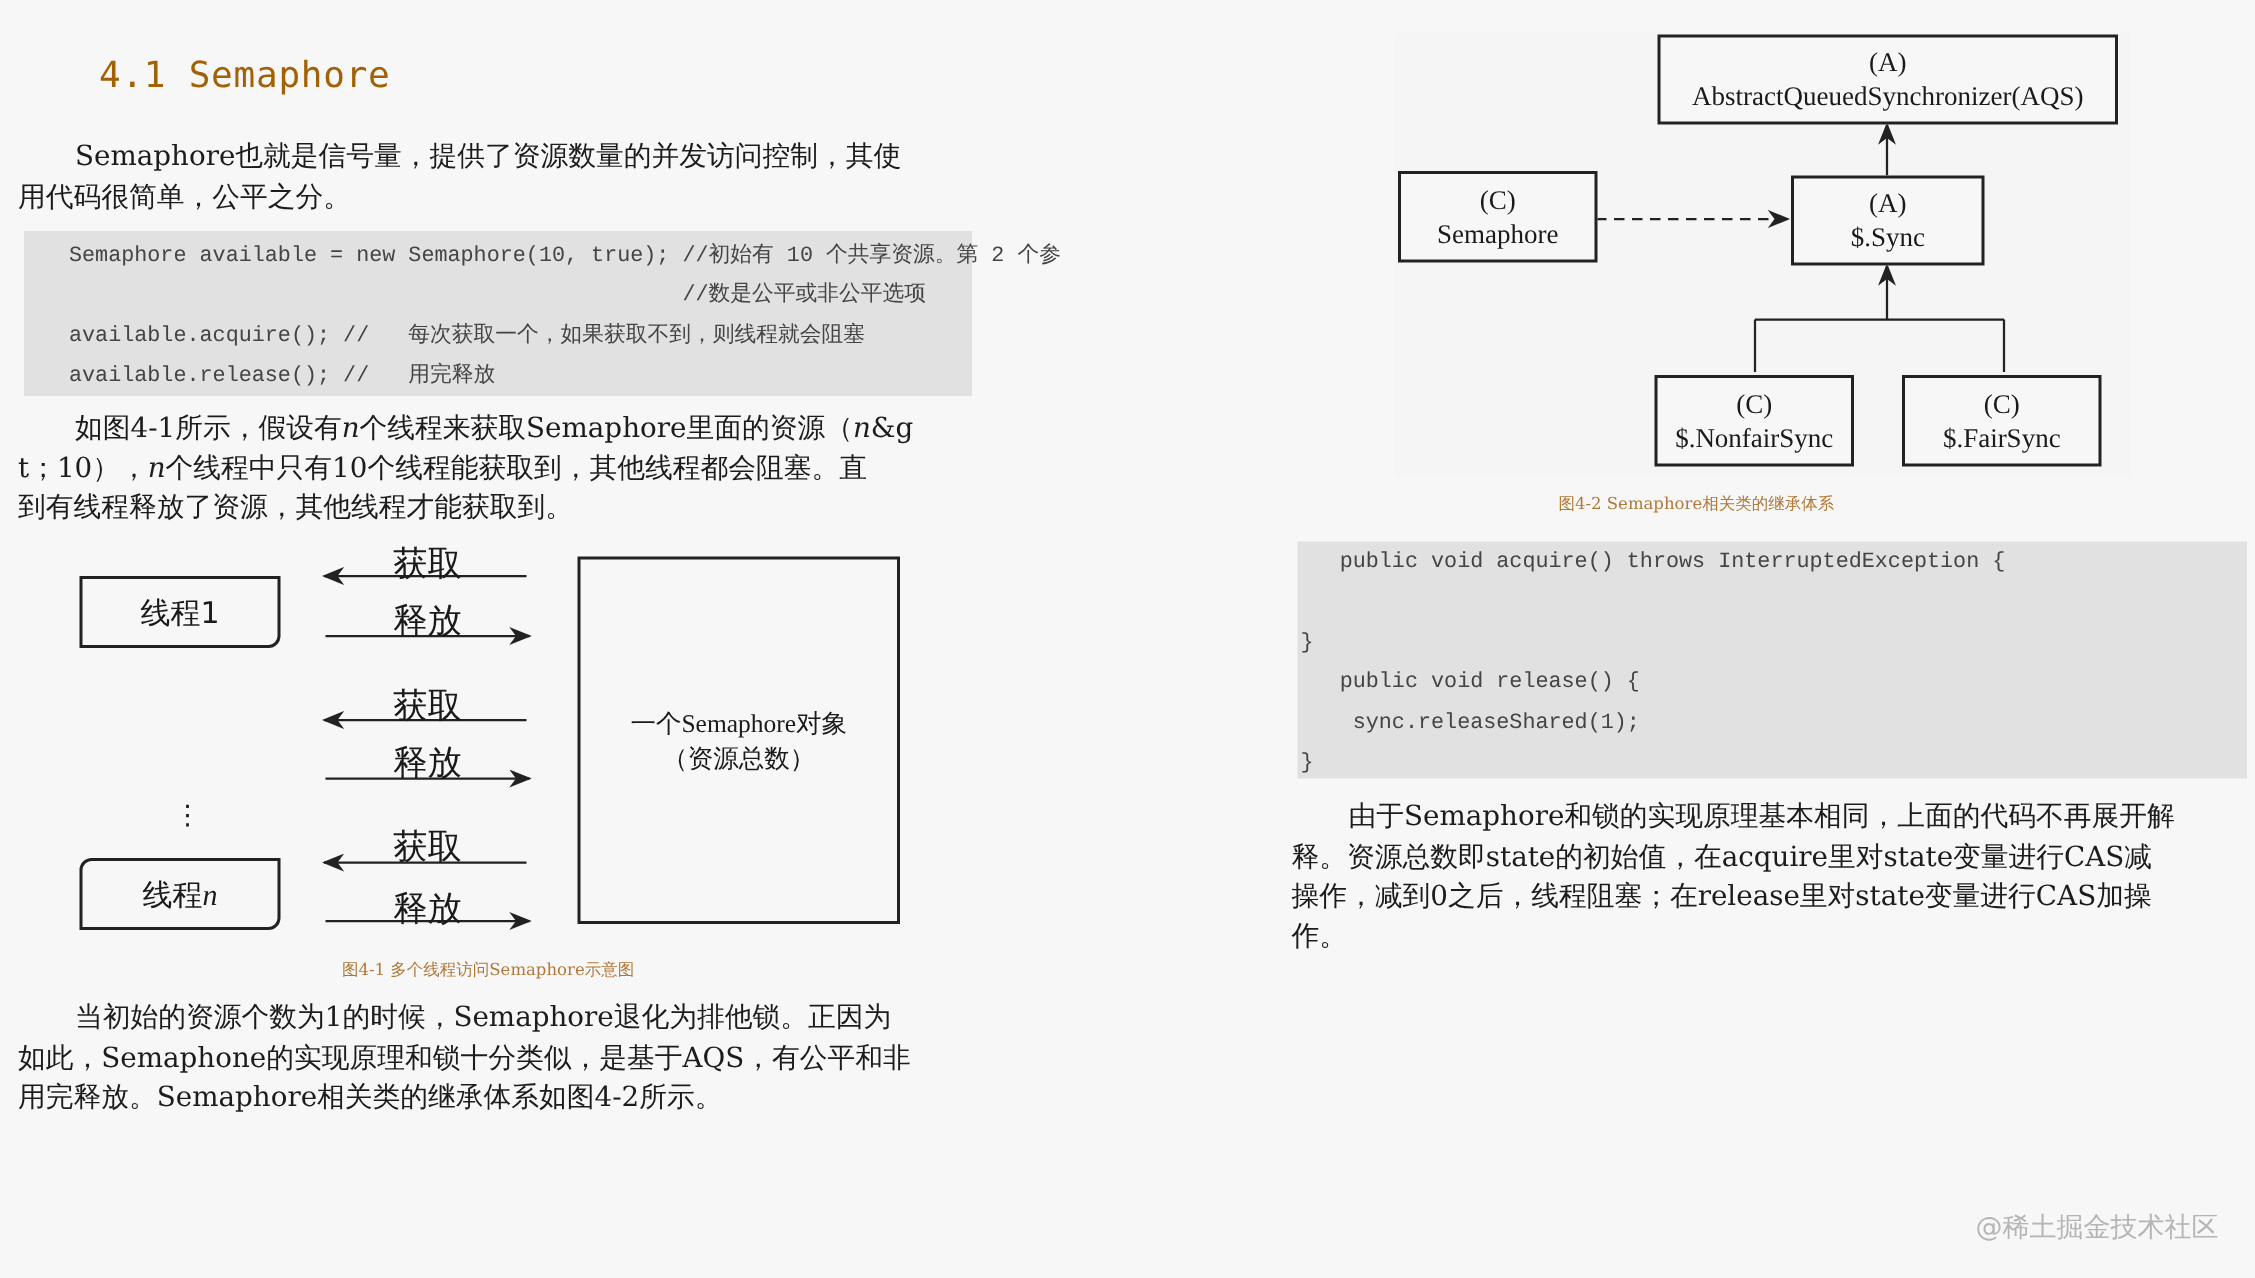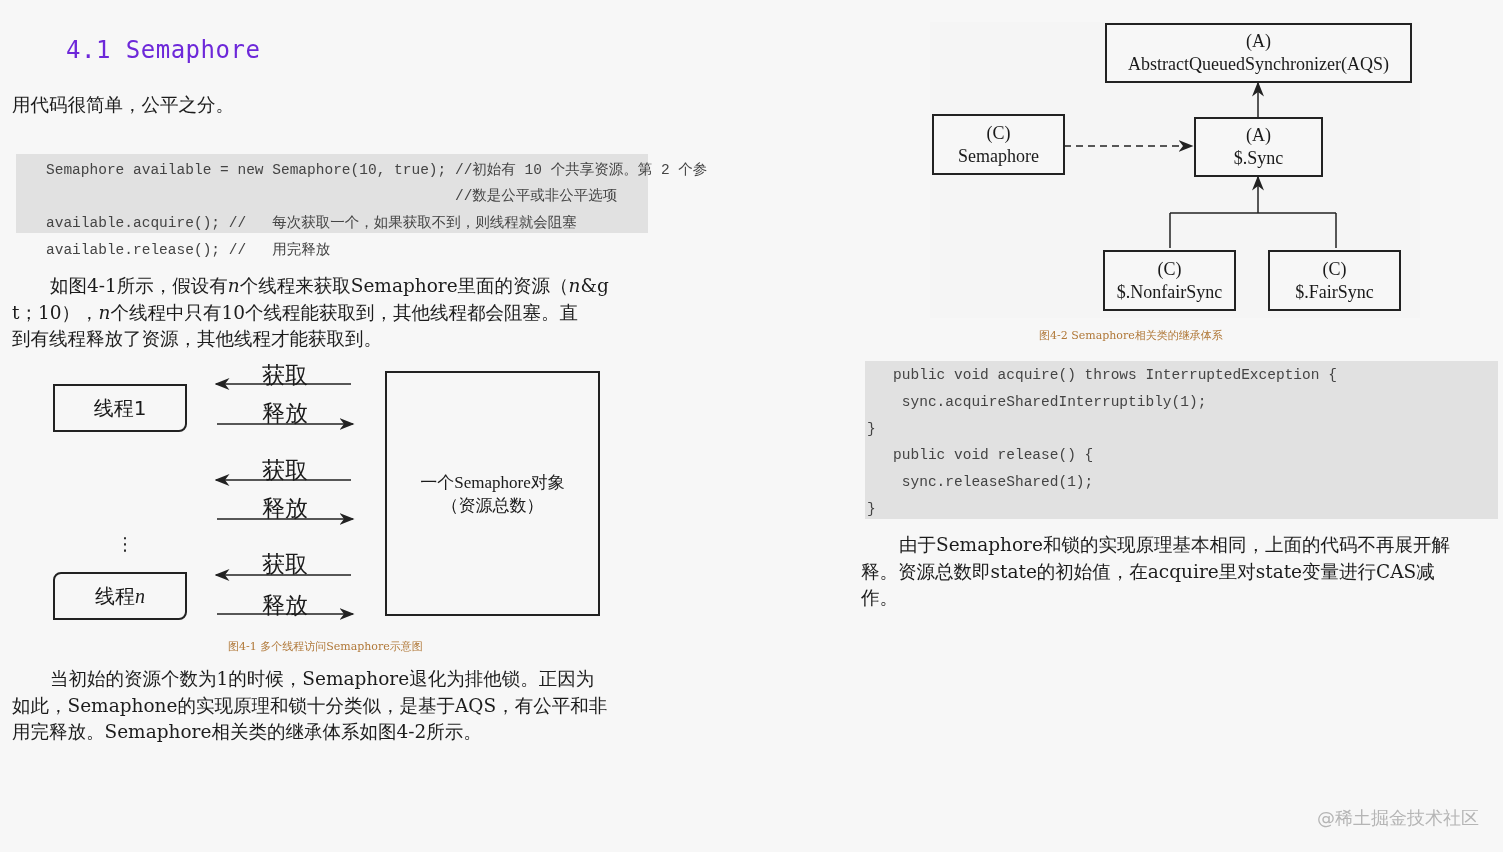--- a/index.html
+++ b/index.html
@@ -6,21 +6,21 @@
   body {
     width:1503px; height:852px; position:relative; overflow:hidden;
     background:#f7f7f7;
     font-family:"DejaVu Serif","Liberation Serif",serif;
     color:#1a1a1a;
   }
   .abs { position:absolute; }
   .h1 {
     left:66px; top:36px; font-size:24px; letter-spacing:0.5px;
     font-family:"DejaVu Sans Mono","Liberation Mono",monospace;
-    color:#6d28d9;
+    color:#a16207;
   }
   .para {
     font-size:18.5px; line-height:26.5px; color:#1c1c1c;
     font-family:"DejaVu Serif","Liberation Serif",serif;
     text-align:justify;
   }
   .para .indent { display:inline-block; width:38px; }
   .para i { font-style:italic; }
   .code {
     background:#e1e1e1;
@@ -54,24 +54,25 @@
     right:24px; top:806px; font-size:18px; color:#b5b5b5;
     font-family:"DejaVu Sans","Liberation Sans",sans-serif;
   }
 </style>
 </head>
 <body>
 
 <div class="abs h1">4.1 Semaphore</div>
 
 <div class="abs para" style="left:12px; top:92px; width:636px;">
+  <div><span class="indent"></span><span>Semaphore也就是信号量，提供了资源数量的并发访问控制，其使</span></div>
   <div>用代码很简单，公平之分。</div>
 </div>
 
-<div class="abs code" style="left:16px; top:154px; width:632px; height:79px;">
+<div class="abs code" style="left:16px; top:154px; width:632px; height:110px;">
   <div class="ln" style="left:30px; top:6px;">Semaphore available = new Semaphore(10, true); //初始有 10 个共享资源。第 2 个参</div>
   <div class="ln" style="left:30px; top:32px;">                                               //数是公平或非公平选项</div>
   <div class="ln" style="left:30px; top:59px;">available.acquire(); //   每次获取一个，如果获取不到，则线程就会阻塞</div>
   <div class="ln" style="left:30px; top:86px;">available.release(); //   用完释放</div>
 </div>
 
 <div class="abs para" style="left:12px; top:273px; width:636px;">
   <div><span class="indent"></span><span>如图4-1所示，假设有</span><i>n</i><span>个线程来获取Semaphore里面的资源（</span><i>n</i><span>&amp;g</span></div>
   <div><span>t；10），</span><i>n</i><span>个线程中只有10个线程能获取到，其他线程都会阻塞。直</span></div>
   <div>到有线程释放了资源，其他线程才能获取到。</div>
@@ -157,26 +158,26 @@
   <div class="uml" style="left:338px; top:228px; width:129px; height:57px;">
     <div>(C)</div>
     <div>$.FairSync</div>
   </div>
 </div>
 
 <div class="abs cap" style="left:1039px; top:328px;">图4-2 Semaphore相关类的继承体系</div>
 
 <div class="abs code" style="left:865px; top:361px; width:633px; height:158px;">
   <div class="ln" style="left:2px; top:6px;">   public void acquire() throws InterruptedException {</div>
-  <div class="ln" style="left:2px; top:33px;">    sync.acquireSharedInterruptibly(1);</div>
   <div class="ln" style="left:2px; top:60px;">}</div>
   <div class="ln" style="left:2px; top:86px;">   public void release() {</div>
   <div class="ln" style="left:2px; top:113px;">    sync.releaseShared(1);</div>
   <div class="ln" style="left:2px; top:140px;">}</div>
 </div>
 
 <div class="abs para" style="left:861px; top:532px; width:634px;">
   <div><span class="indent"></span><span>由于Semaphore和锁的实现原理基本相同，上面的代码不再展开解</span></div>
   <div>释。资源总数即state的初始值，在acquire里对state变量进行CAS减</div>
+  <div>操作，减到0之后，线程阻塞；在release里对state变量进行CAS加操</div>
   <div>作。</div>
 </div>
 
 <div class="abs watermark">@稀土掘金技术社区</div>
 
 </body></html>

